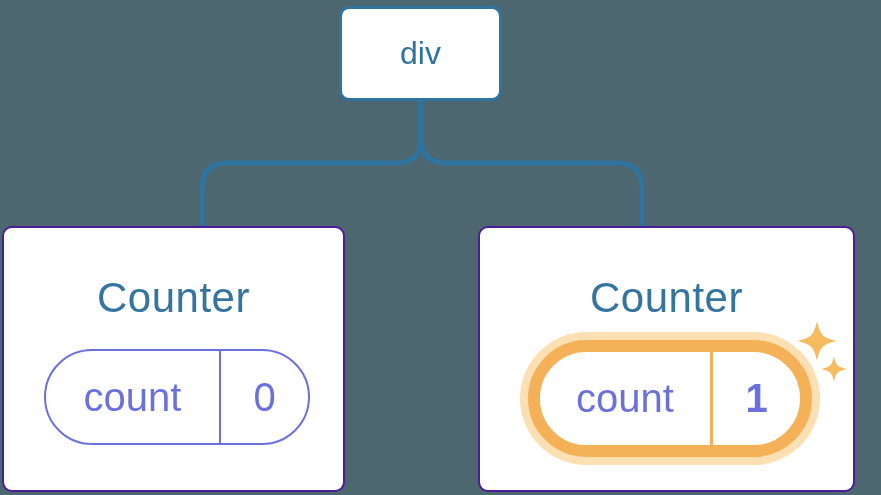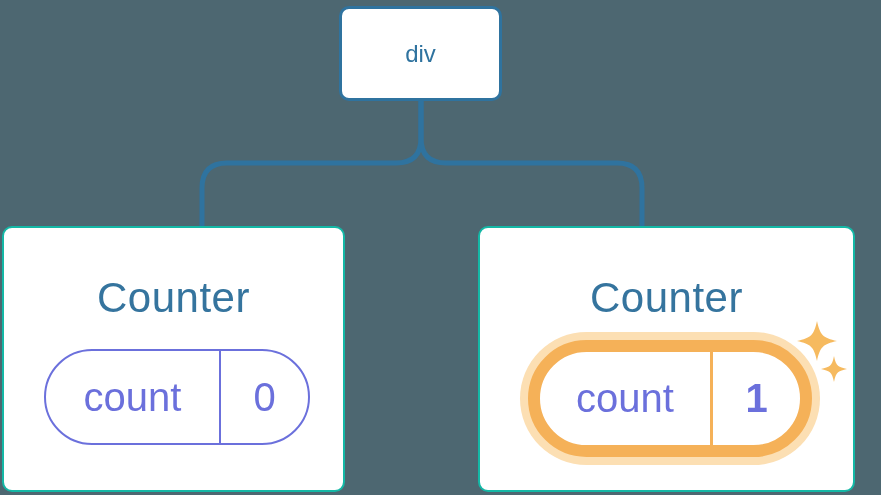--- a/index.html
+++ b/index.html
@@ -9,25 +9,25 @@
     background:#4D6771;
     font-family:"Liberation Sans", sans-serif;
     overflow:hidden;
   }
   svg.connector { position:absolute; left:0; top:0; width:881px; height:495px; z-index:1; }
   .root-node {
     position:absolute; left:339px; top:6px; width:163px; height:95px;
     background:#fff; border:3px solid #2F739F; border-radius:10px;
     display:flex; align-items:center; justify-content:center;
     box-sizing:border-box; z-index:2;
-    color:#2F739F; font-size:24px;
+    color:#2F739F; font-size:32px;
   }
   .card {
     position:absolute; top:226px; height:266px;
-    background:#fff; border:2px solid #14b8a6; border-radius:10px;
+    background:#fff; border:2px solid #4c1d95; border-radius:10px;
     box-sizing:border-box; z-index:2;
   }
   .card-left  { left:2px;   width:343px; }
   .card-right { left:478px; width:377px; }
   .card-title {
     position:absolute; left:0; right:0; top:46px;
     text-align:center; color:#35749E; font-size:42px; letter-spacing:0.5px;
   }
   .pill {
     position:absolute; left:40px; top:121px; width:266px; height:96px;

